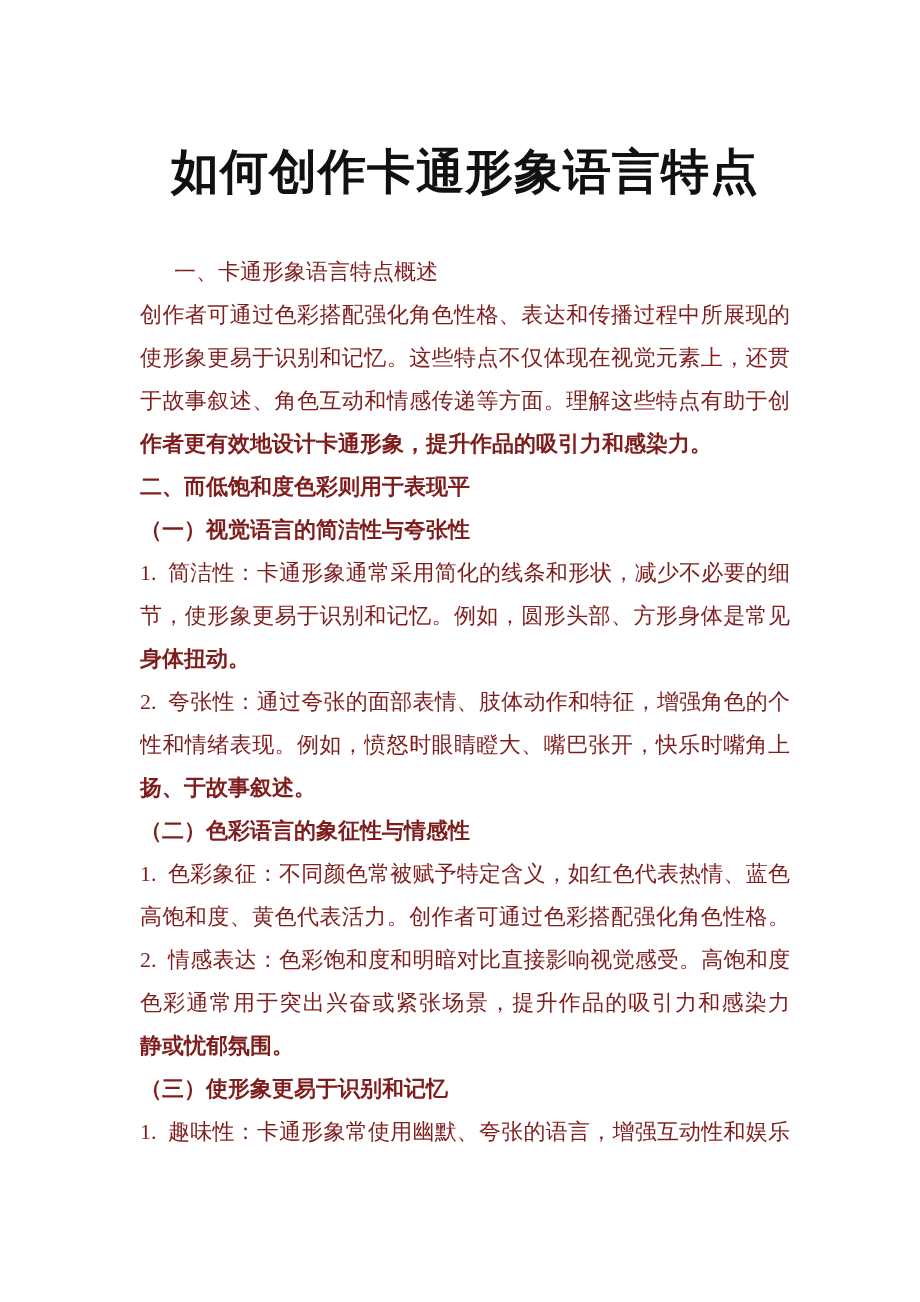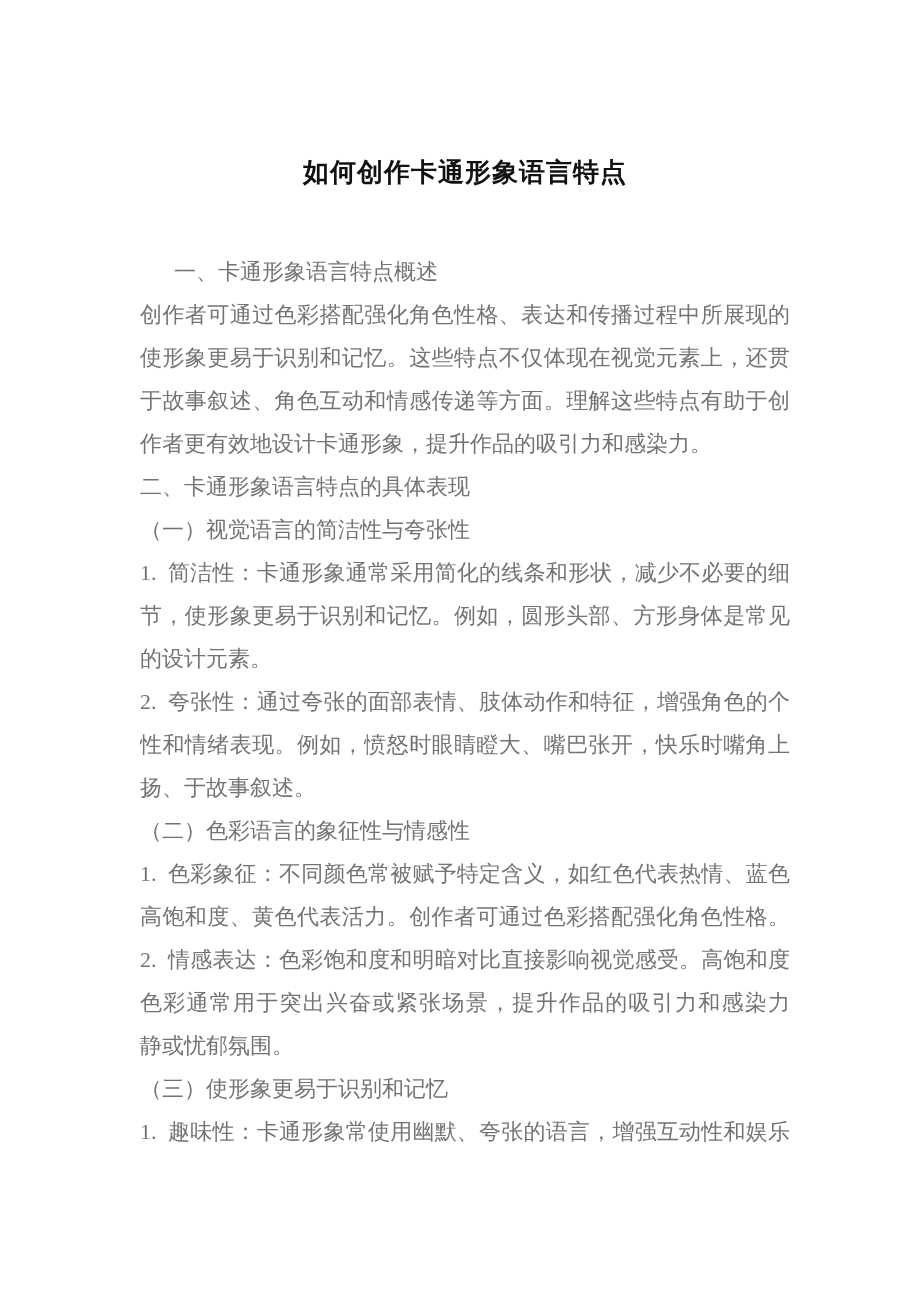--- a/index.html
+++ b/index.html
@@ -16,57 +16,57 @@
   }
   .content {
     position: absolute;
     left: 140px; top: 0;
     width: 650px;
   }
   .doc-title {
     margin: 140px 0 46px 0;
     height: 64px;
     line-height: 64px;
-    font-size: 26px;
+    font-size: 48px;
     font-weight: 700;
     text-align: center;
     letter-spacing: 1px;
     color: #111111;
     font-family: "Liberation Sans", "DejaVu Sans", sans-serif;
   }
   .lines { width: 650px; }
   .line {
     font-size: 22px;
     line-height: 43px;
     height: 43px;
-    color: #737373;
+    color: #7f1d1d;
     text-align: justify;
     overflow: hidden;
   }
   .line.justify { text-align-last: justify; }
-  .line.left    { text-align: right; text-align-last: left; }
+  .line.left    { text-align: right; text-align-last: left; font-weight: bold; }
   .line.indent  { text-align: left; text-align-last: left; padding-left: 34px; }
 </style>
 </head>
 <body>
 
 <div class="page">
   <div class="content">
     <h1 class="doc-title">如何创作卡通形象语言特点</h1>
     <div class="lines">
         <div class="line indent">一、卡通形象语言特点概述</div>
         <div class="line justify">创作者可通过色彩搭配强化角色性格、表达和传播过程中所展现的独</div>
         <div class="line justify">使形象更易于识别和记忆。这些特点不仅体现在视觉元素上，还贯穿</div>
         <div class="line justify">于故事叙述、角色互动和情感传递等方面。理解这些特点有助于创</div>
         <div class="line left">作者更有效地设计卡通形象，提升作品的吸引力和感染力。</div>
-        <div class="line left">二、卡通形象语言特点的具体表现</div>
+        <div class="line left">二、而低饱和度色彩则用于表现平</div>
         <div class="line left">（一）视觉语言的简洁性与夸张性</div>
         <div class="line justify">1.&nbsp;&nbsp;简洁性：卡通形象通常采用简化的线条和形状，减少不必要的细</div>
         <div class="line justify">节，使形象更易于识别和记忆。例如，圆形头部、方形身体是常见</div>
-        <div class="line left">的设计元素。</div>
+        <div class="line left">身体扭动。</div>
         <div class="line justify">2.&nbsp;&nbsp;夸张性：通过夸张的面部表情、肢体动作和特征，增强角色的个</div>
         <div class="line justify">性和情绪表现。例如，愤怒时眼睛瞪大、嘴巴张开，快乐时嘴角上</div>
         <div class="line left">扬、于故事叙述。</div>
         <div class="line left">（二）色彩语言的象征性与情感性</div>
         <div class="line justify">1.&nbsp;&nbsp;色彩象征：不同颜色常被赋予特定含义，如红色代表热情、蓝色</div>
         <div class="line justify">高饱和度、黄色代表活力。创作者可通过色彩搭配强化角色性格。</div>
         <div class="line justify">2.&nbsp;&nbsp;情感表达：色彩饱和度和明暗对比直接影响视觉感受。高饱和度</div>
         <div class="line justify">色彩通常用于突出兴奋或紧张场景，提升作品的吸引力和感染力</div>
         <div class="line left">静或忧郁氛围。</div>
         <div class="line left">（三）使形象更易于识别和记忆</div>

